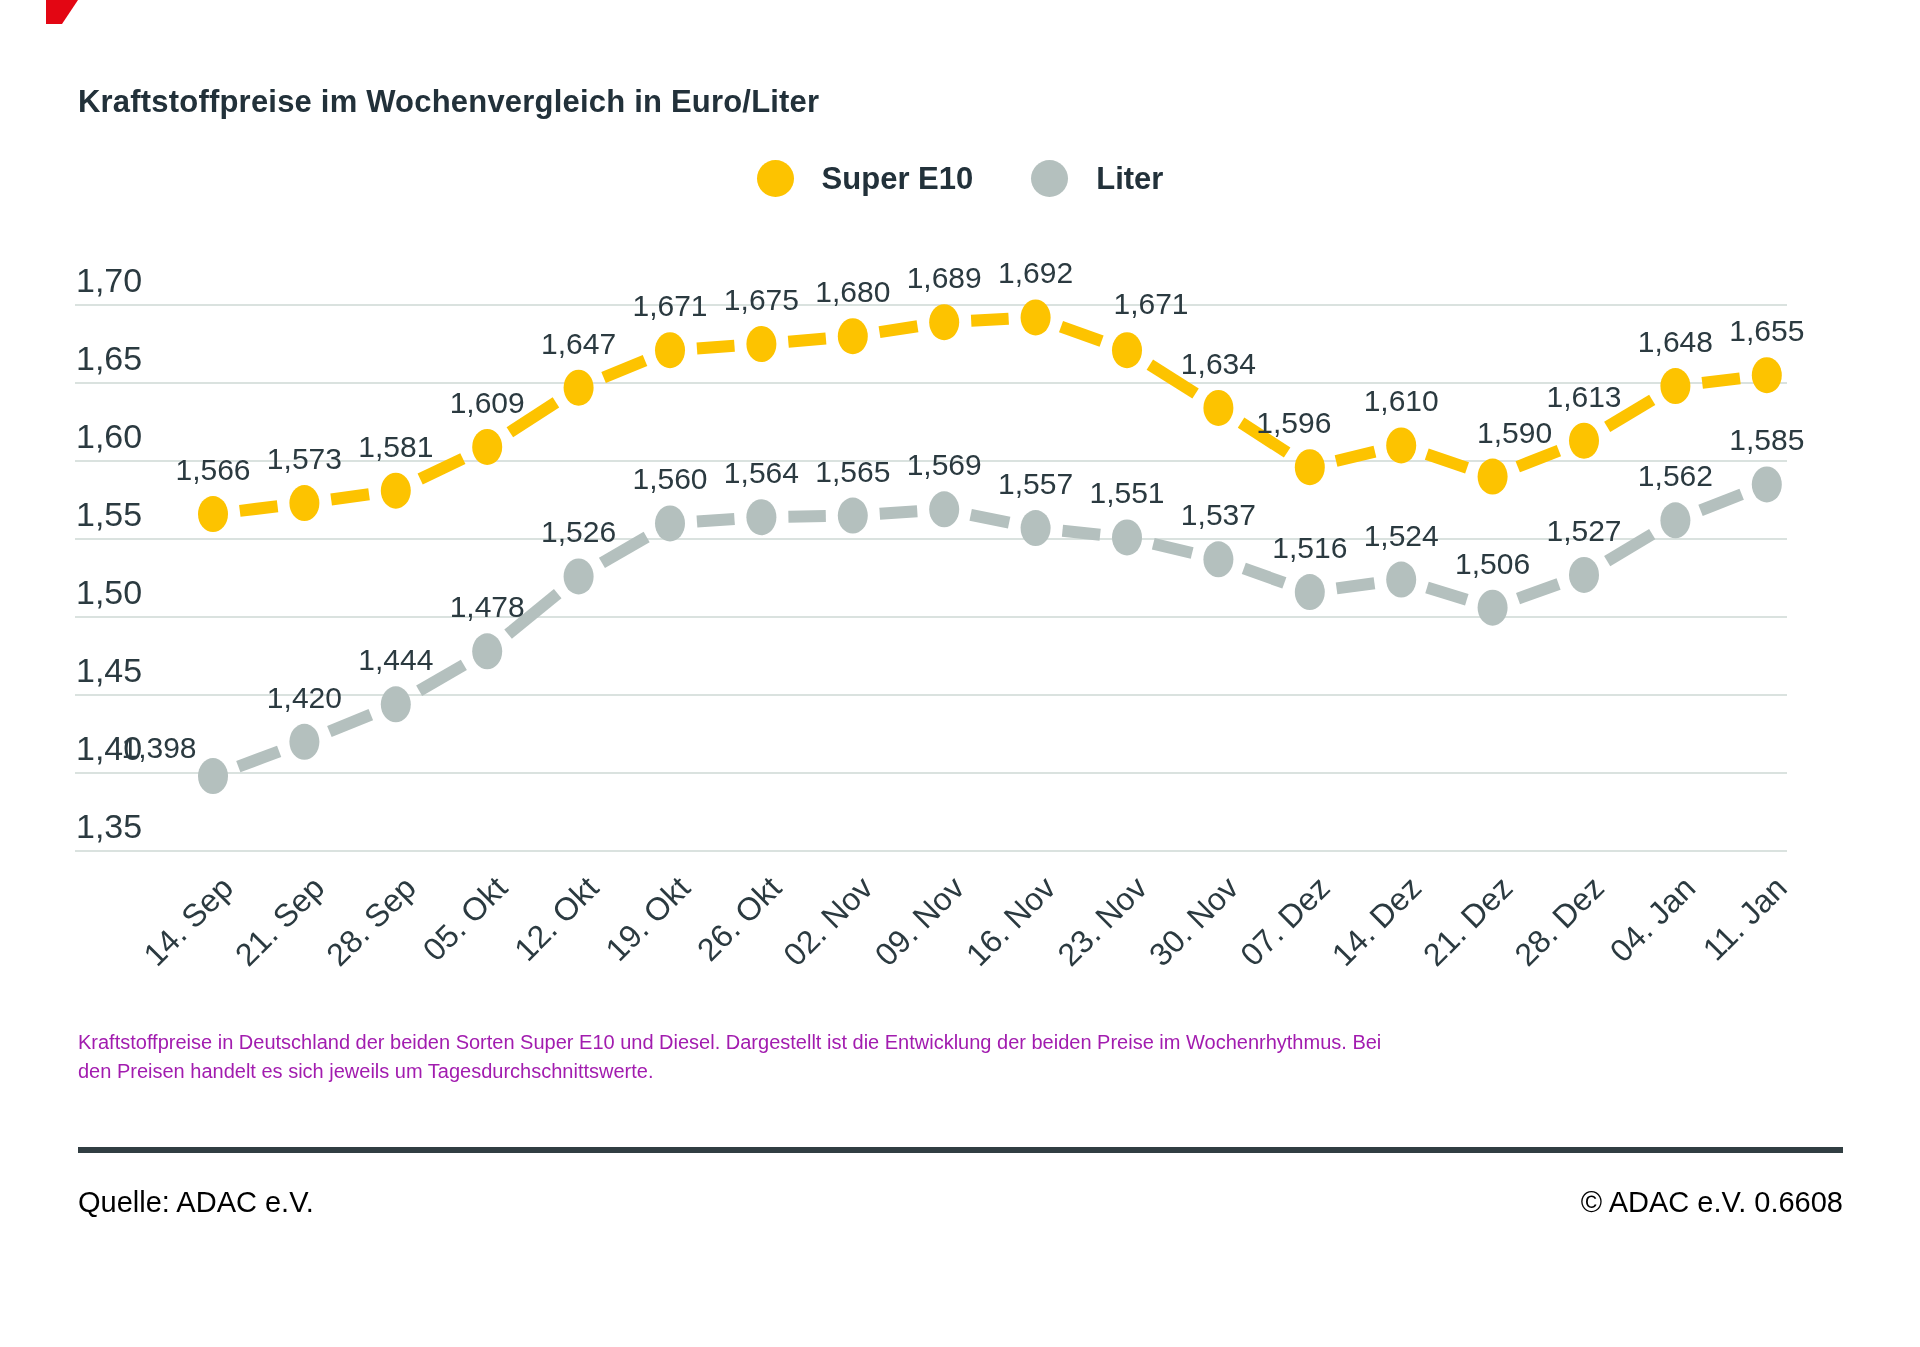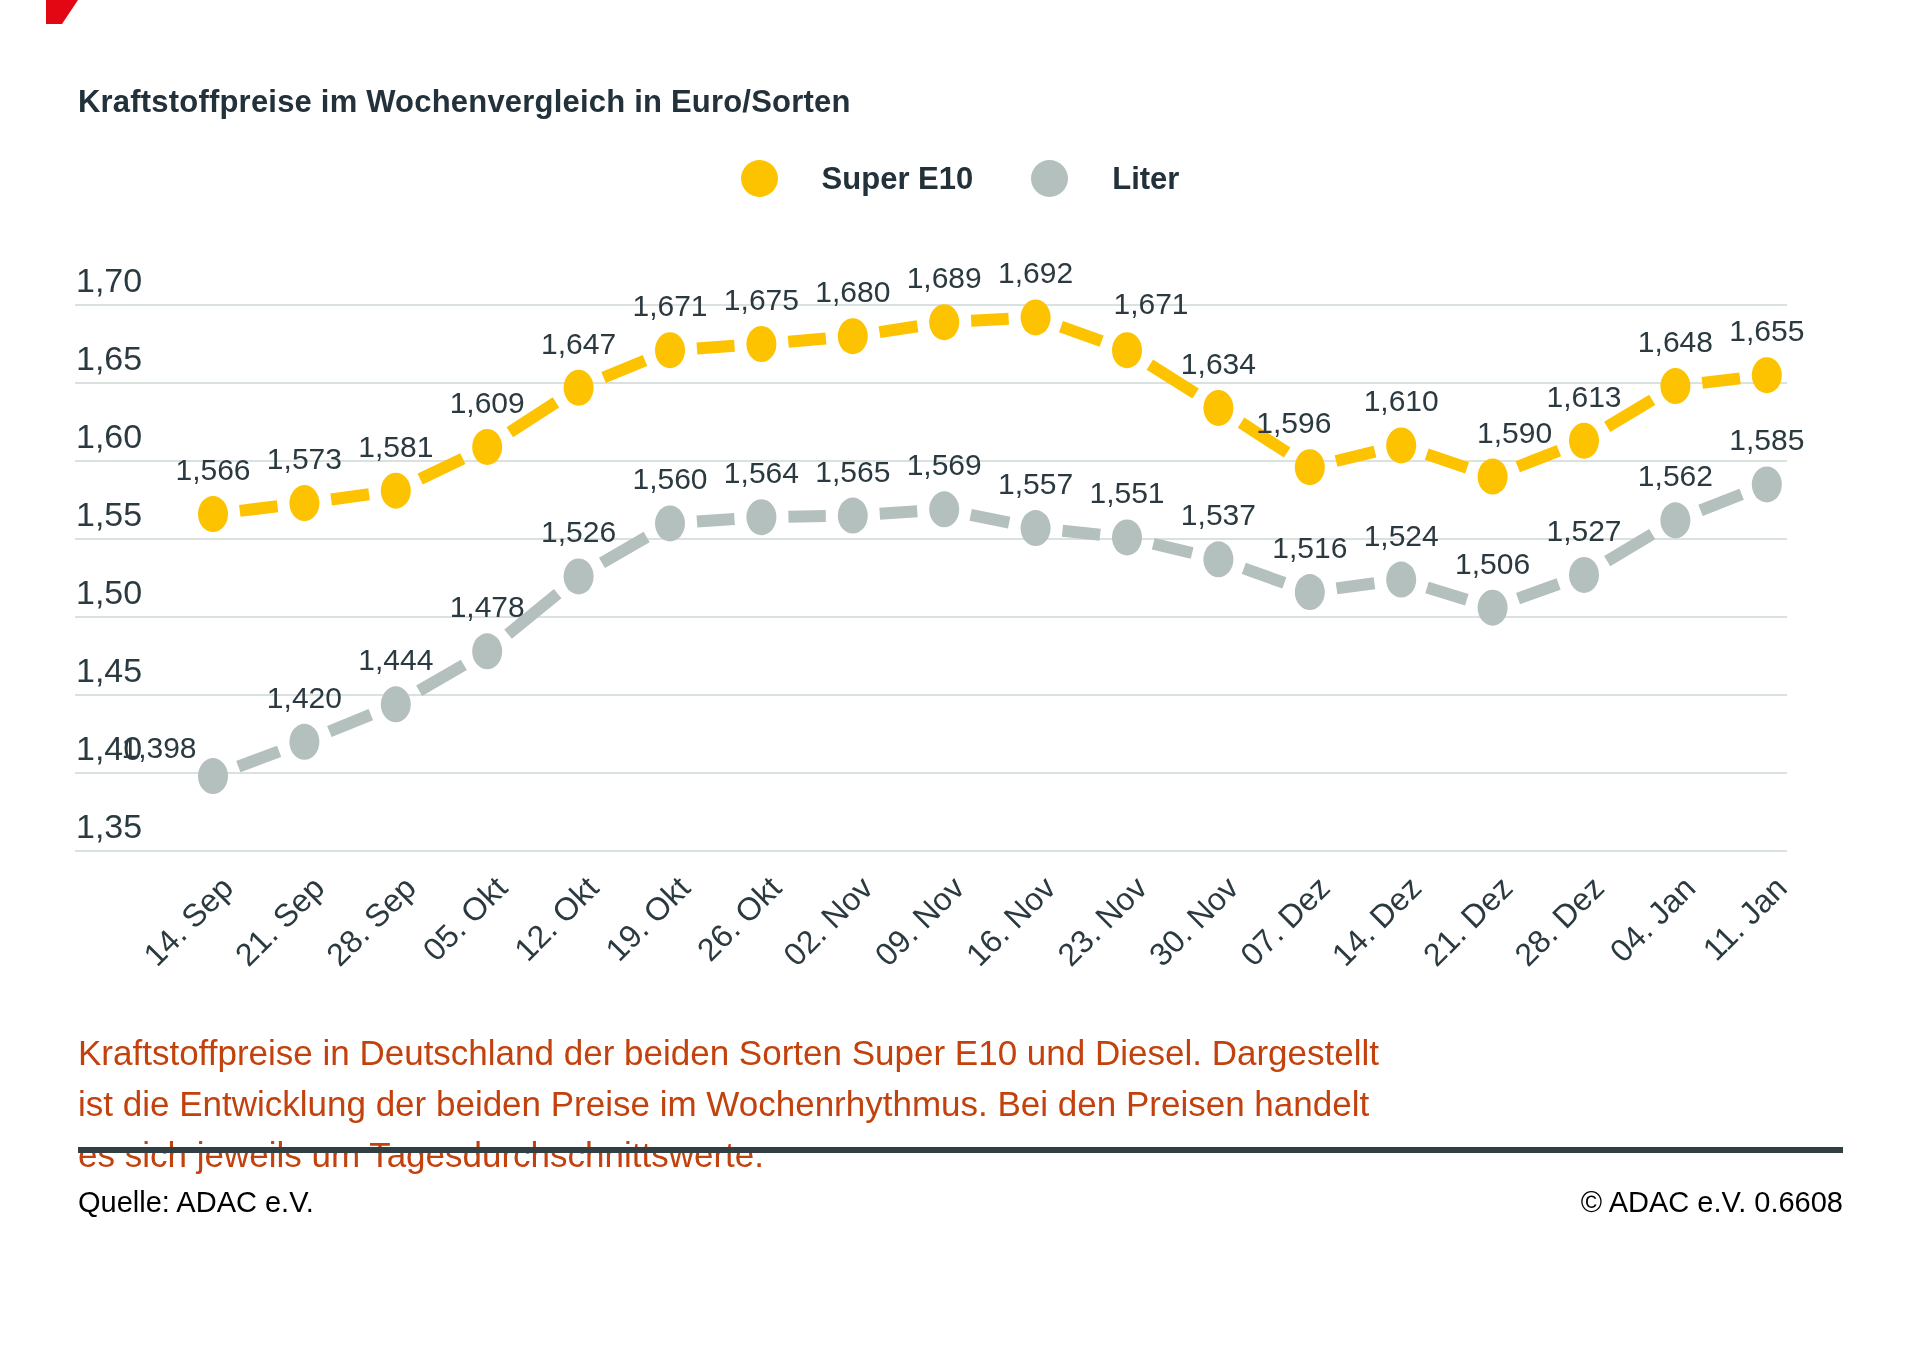--- a/index.html
+++ b/index.html
@@ -20,49 +20,49 @@
   }
   .chart-title{
     position:absolute;left:78px;top:84px;margin:0;
     font-size:31px;font-weight:700;color:#22313a;
     letter-spacing:0.2px;
   }
   .legend{
     position:absolute;left:0;top:160px;width:1920px;
     display:flex;justify-content:center;align-items:center;gap:58px;
   }
-  .legend-item{display:flex;align-items:center;gap:44px;}
+  .legend-item{display:flex;align-items:center;gap:28px;}
   .legend-dot{width:37px;height:37px;border-radius:50%;display:inline-block;}
   .legend-label{font-size:31px;font-weight:700;color:#22313a;}
   #chart-svg{position:absolute;left:0;top:0;}
   .ylabel{font-size:34px;fill:#2b3a40;}
   .xlabel{font-size:32px;fill:#2b3a40;}
   .datalabel{font-size:30px;fill:#2b3a40;}
   .caption{
     position:absolute;left:78px;top:1028px;width:1315px;
-    font-size:35px;line-height:1.45;color:#c2410c;
+    font-size:20px;line-height:1.45;color:#a21caf;
   }
   .divider{
     position:absolute;left:78px;top:1147px;width:1765px;height:6px;
     background:#313e42;
   }
   .footer{
     position:absolute;left:78px;top:1186px;width:1765px;
     display:flex;justify-content:space-between;align-items:baseline;
     font-size:29px;color:#000000;
   }
 </style>
 </head>
 <body>
 
 <div class="page">
 
   <div class="corner-mark"></div>
 
-  <h1 class="chart-title">Kraftstoffpreise im Wochenvergleich in Euro/Sorten</h1>
+  <h1 class="chart-title">Kraftstoffpreise im Wochenvergleich in Euro/Liter</h1>
 
   <div class="legend">
     <div class="legend-item">
       <span class="legend-dot" id="legend-dot-0" style="background: rgb(253, 195, 0);"></span>
       <span class="legend-label">Super E10</span>
     </div>
     <div class="legend-item">
       <span class="legend-dot" id="legend-dot-1" style="background: rgb(180, 192, 190);"></span>
       <span class="legend-label">Liter</span>
     </div>

